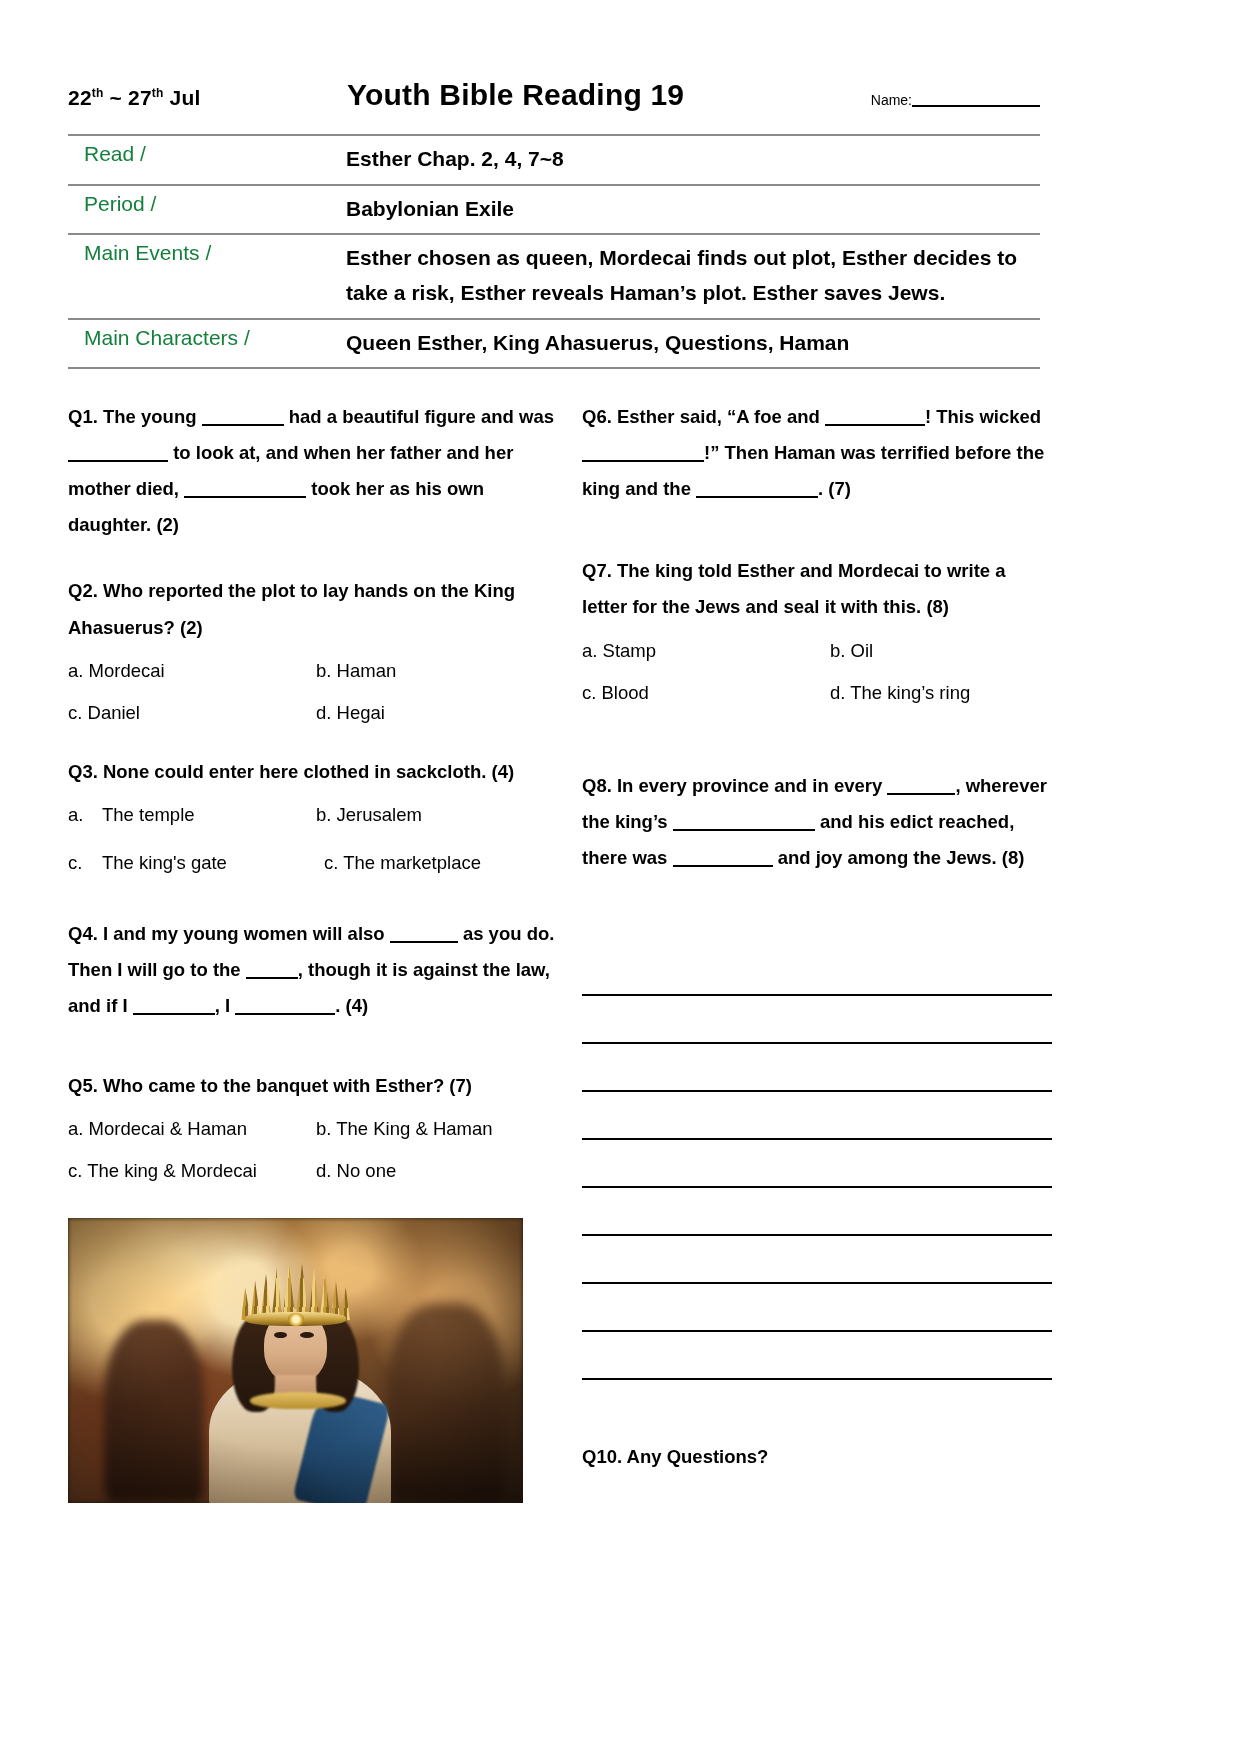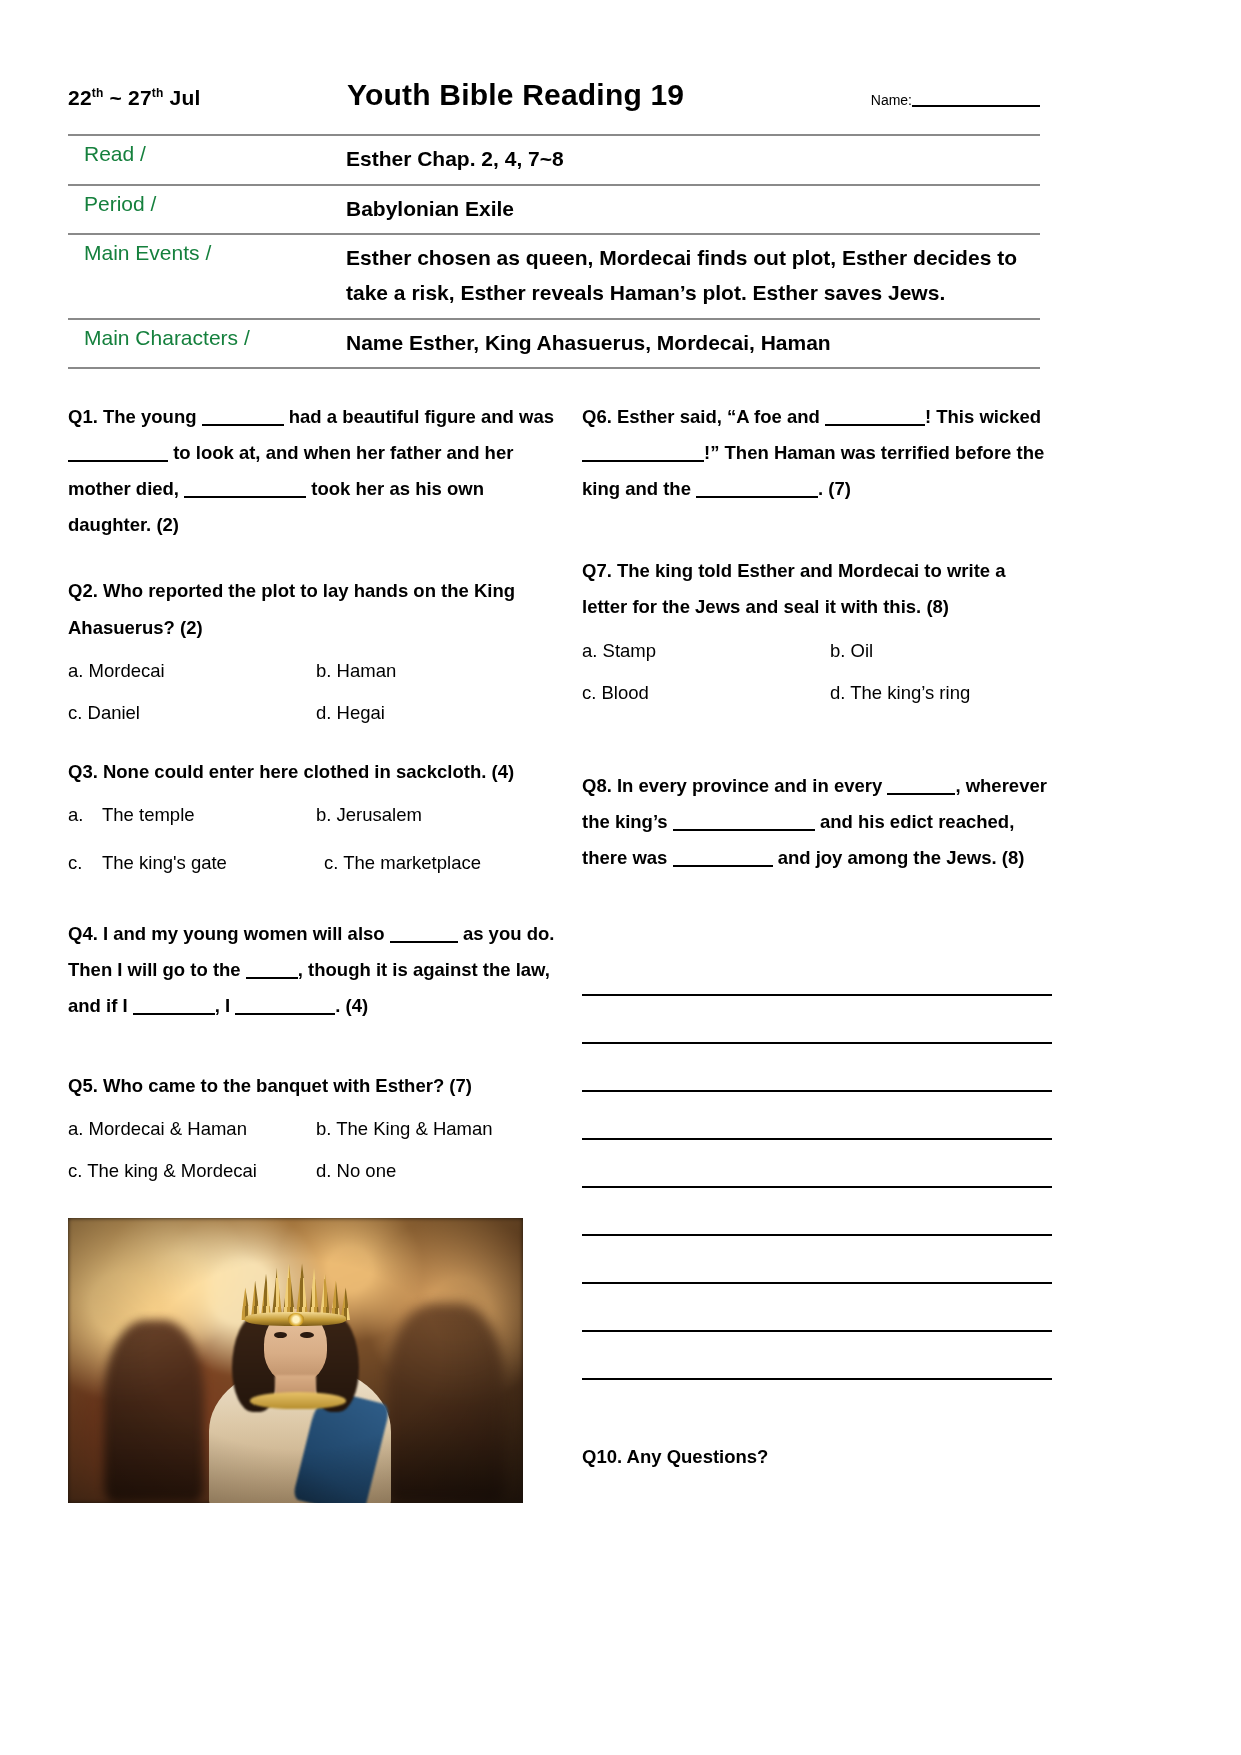--- a/index.html
+++ b/index.html
@@ -343,21 +343,21 @@
     <tr>
       <td class="info-label">Period /</td>
       <td class="info-value">Babylonian Exile</td>
     </tr>
     <tr>
       <td class="info-label">Main Events /</td>
       <td class="info-value">Esther chosen as queen, Mordecai finds out plot, Esther decides to take a risk, Esther reveals Haman’s plot. Esther saves Jews.</td>
     </tr>
     <tr>
       <td class="info-label">Main Characters /</td>
-      <td class="info-value">Name Esther, King Ahasuerus, Mordecai, Haman</td>
+      <td class="info-value">Queen Esther, King Ahasuerus, Questions, Haman</td>
     </tr>
   </tbody>
       </table>
 
   <div class="columns">
 
     <div class="col-left">
 
       <div class="q-block">
         <div class="q-text"><span>Q1. The young </span><span class="blank b-md"></span><span> had a beautiful figure and was </span><span class="blank b-lg"></span><span> to look at, and when her father and her mother died, </span><span class="blank b-xl"></span><span> took her as his own daughter. (2)</span></div>

